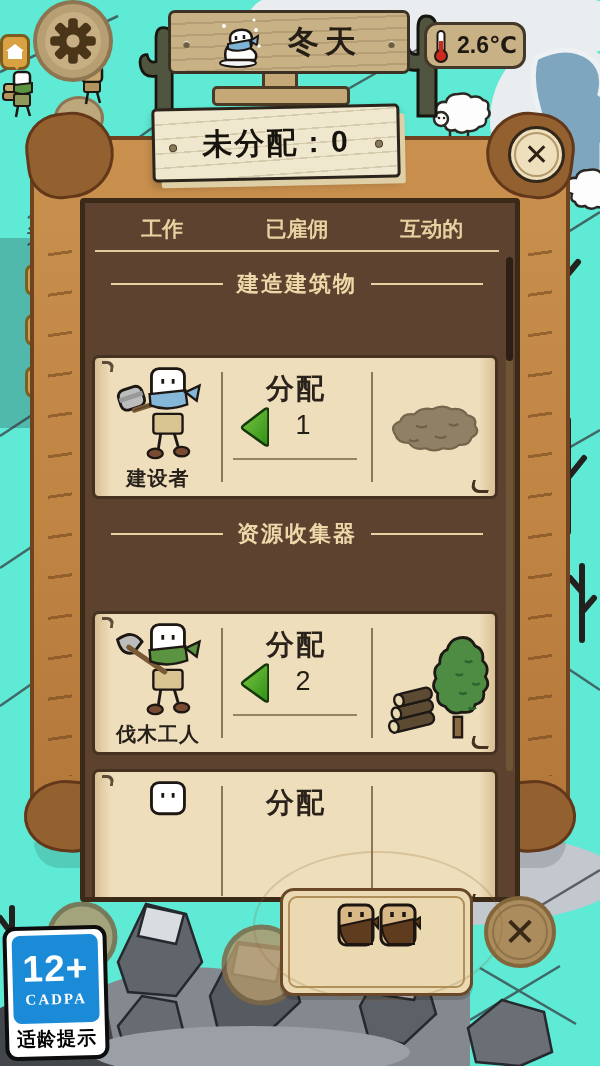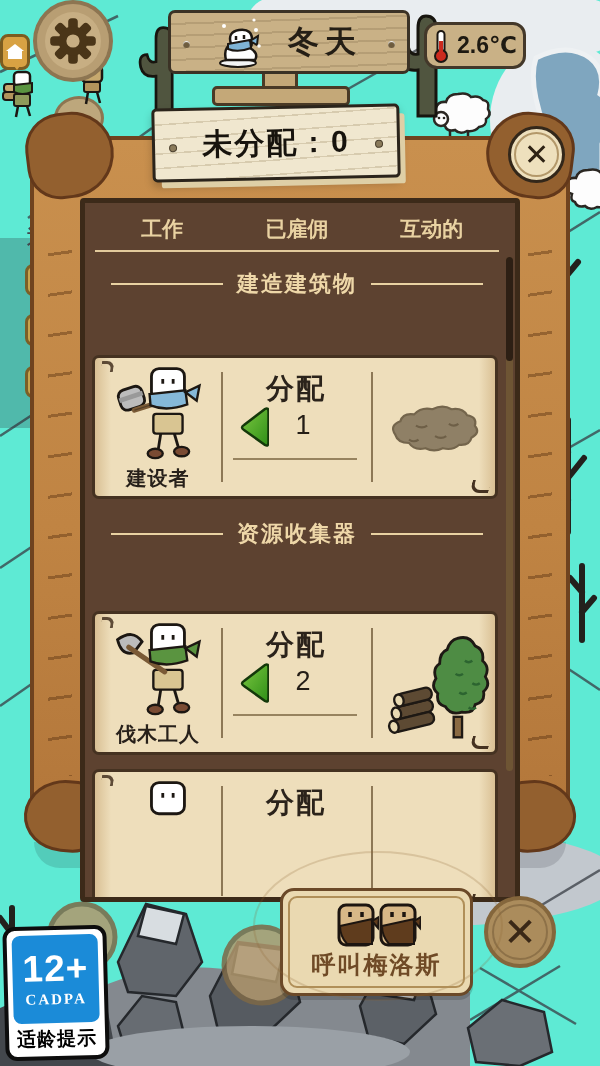--- a/index.html
+++ b/index.html
@@ -459,21 +459,20 @@
         <path d="M39,22 l7,-4 l-1,11 z" fill="#5f3c1d" stroke="#1c1510" stroke-width="2"></path>
       </svg>
       <svg width="46" height="52" viewBox="0 0 46 52" style="margin-left:-4px;">
         <rect x="6" y="6" width="34" height="40" rx="7" fill="#d8b887" stroke="#1c1510" stroke-width="3"></rect>
         <line x1="17" y1="13" x2="17" y2="18" stroke="#1c1510" stroke-width="3.5"></line>
         <line x1="29" y1="13" x2="29" y2="18" stroke="#1c1510" stroke-width="3.5"></line>
         <path d="M7,27 L39,20 L39,45 L14,45 q-7,-8 -7,-18 z" fill="#5f3c1d" stroke="#1c1510" stroke-width="2"></path>
         <path d="M39,22 l7,-4 l-1,11 z" fill="#5f3c1d" stroke="#1c1510" stroke-width="2"></path>
       </svg>
     </div>
-    <div class="call-label">呼叫梅洛斯</div>
   </div>
   <div class="abs close-bottom">
     <span class="close-glyph">✕</span>
   </div>
 
   <div class="abs age-badge">
     <div class="age-blue">
       <div class="age-num">12+</div>
       <div class="age-org">CADPA</div>
     </div>

